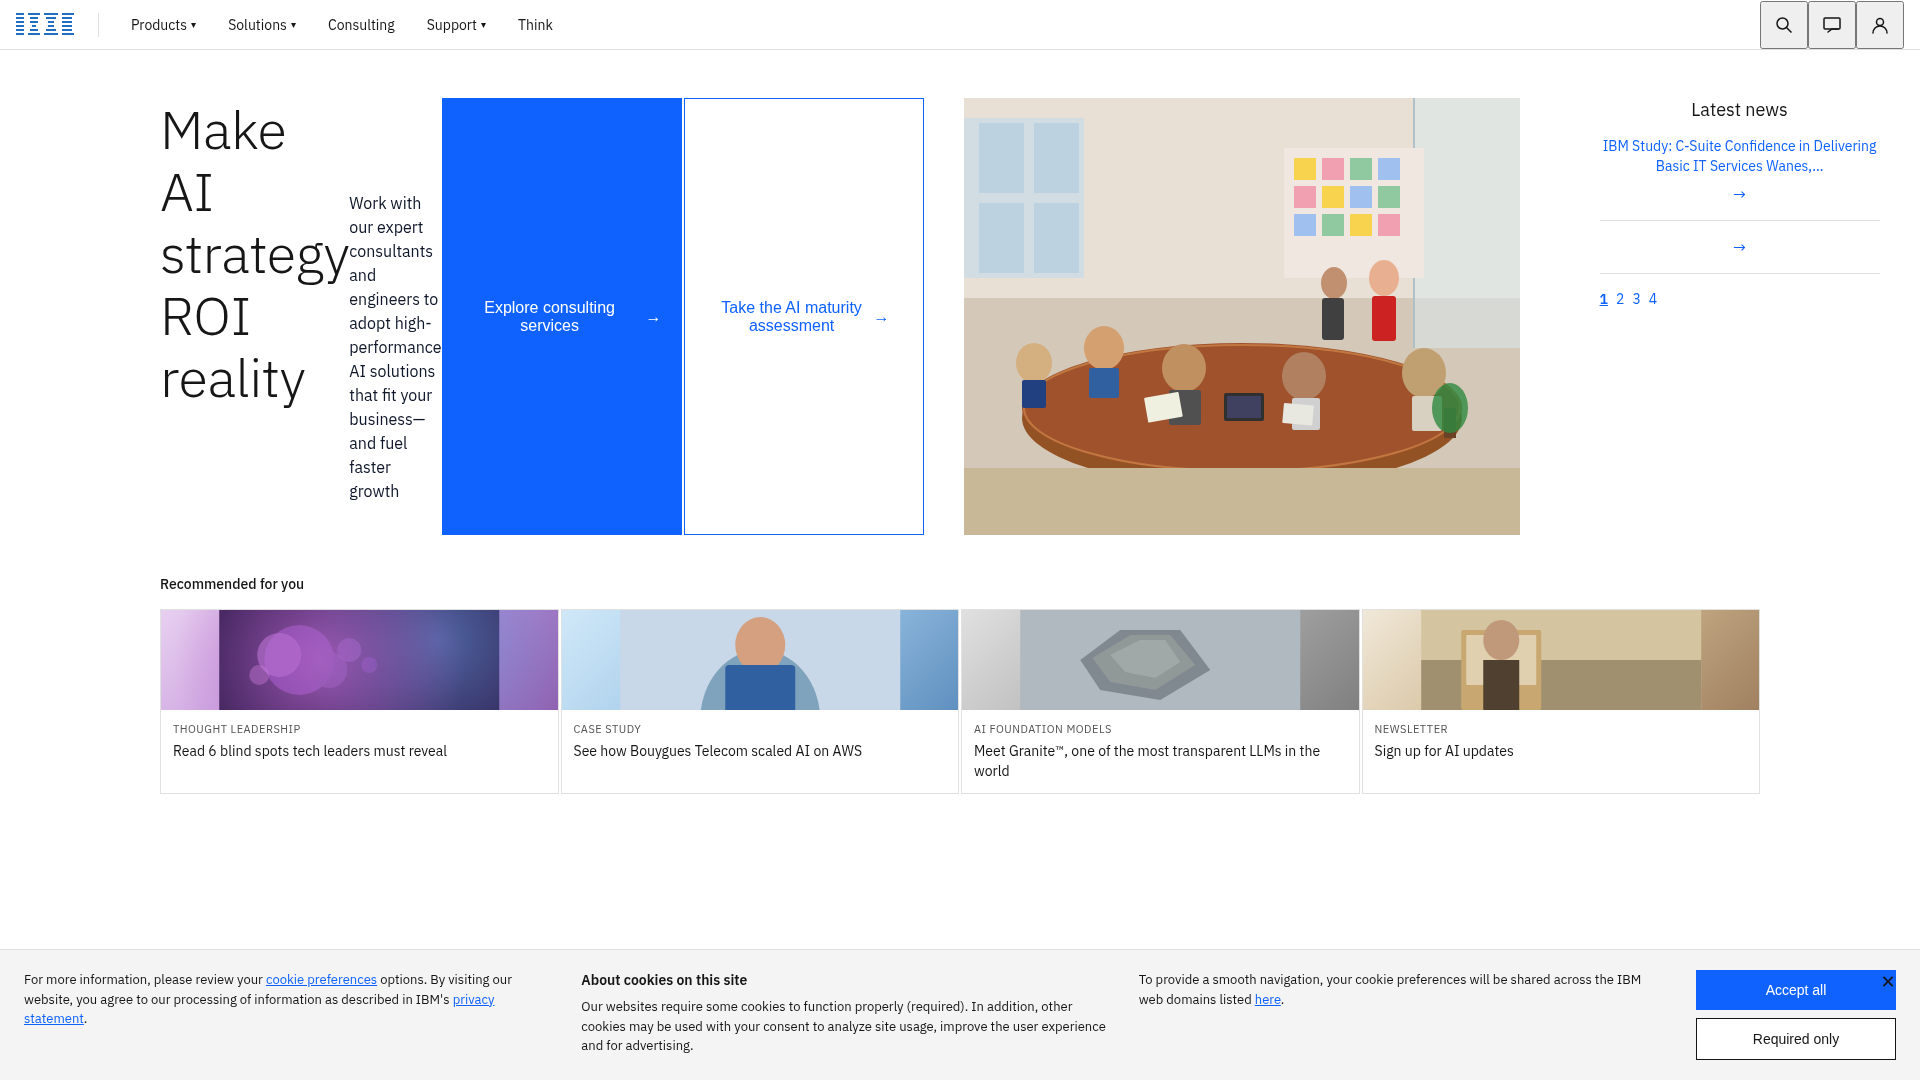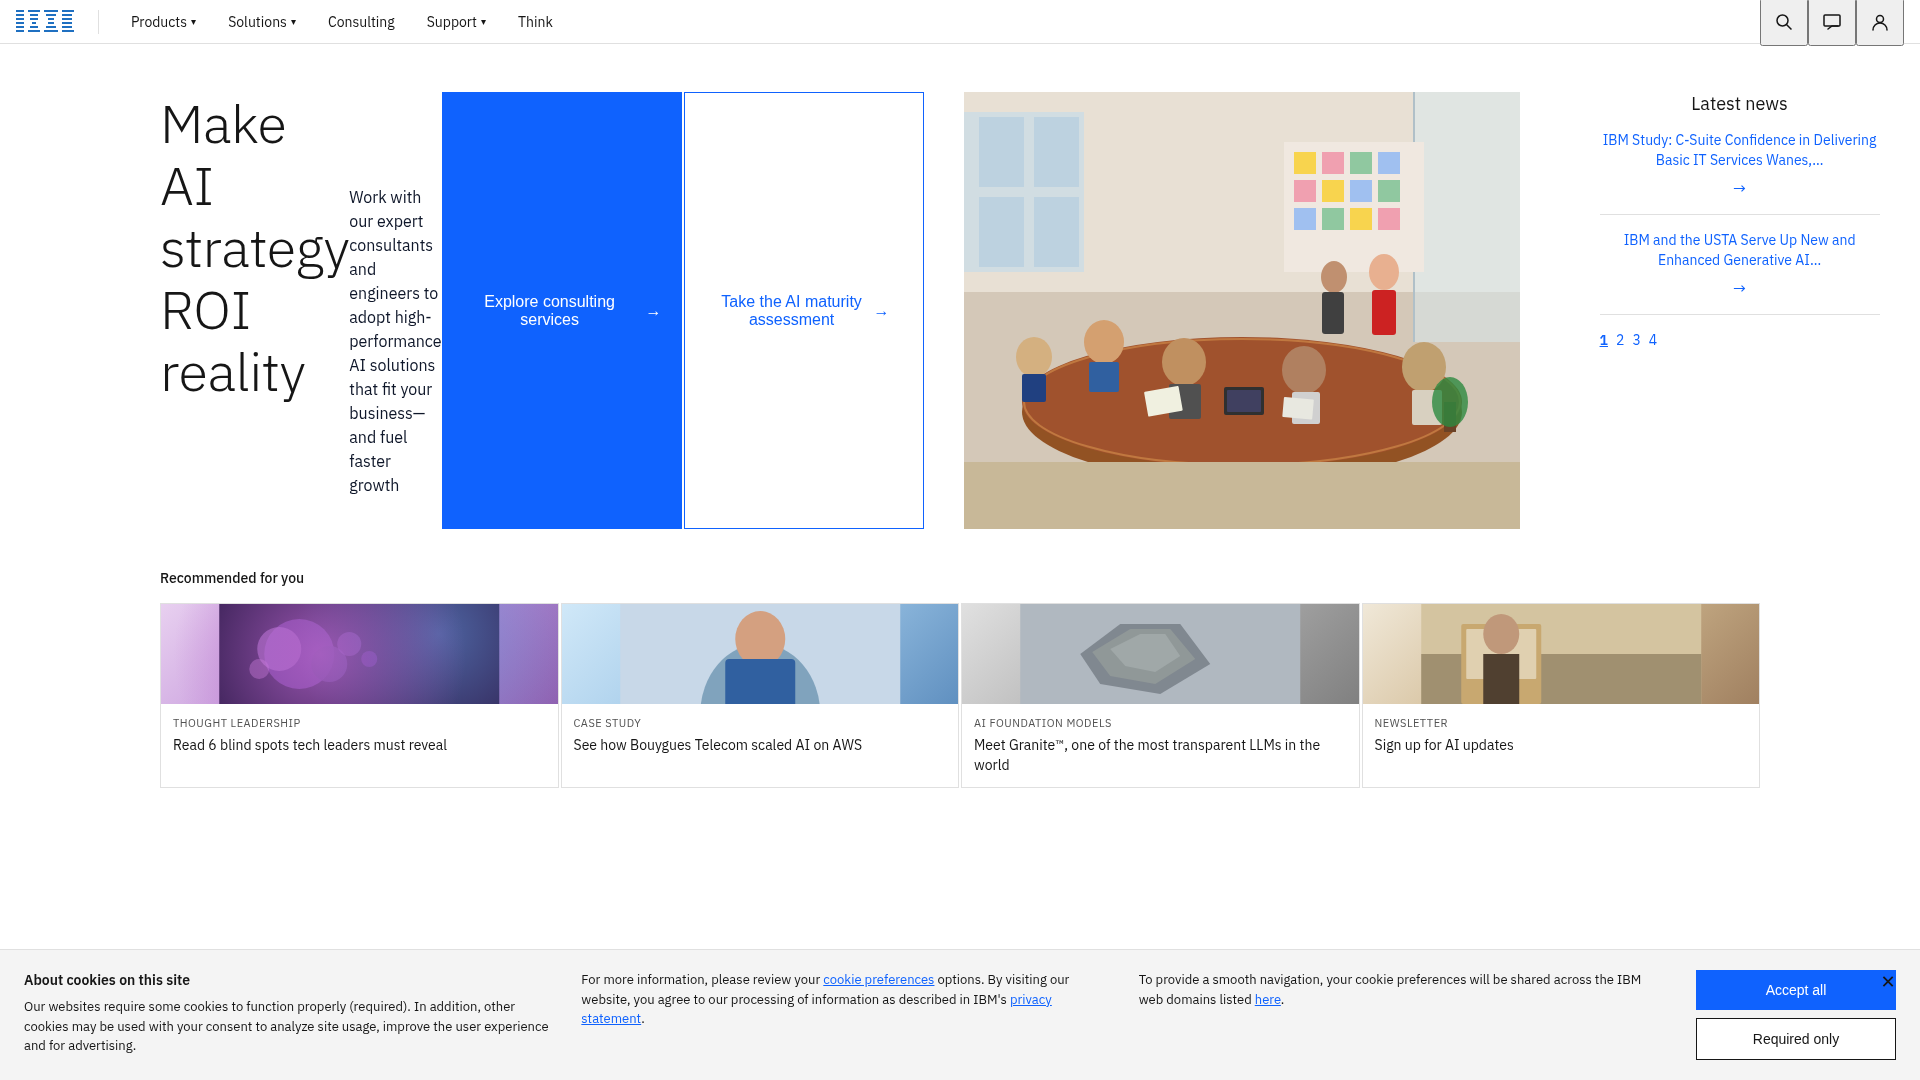--- a/index.html
+++ b/index.html
@@ -1,19 +1,19 @@
 <!DOCTYPE html>
 <html><head>
   <meta charset="utf-8">
   <style>
     * { margin: 0; padding: 0; box-sizing: border-box; }
     body { font-family: 'IBM Plex Sans', Arial, sans-serif; font-size: 14px; color: #161616; background: #fff; width: 1920px; min-height: 1080px; overflow-x: hidden; }
 
     
-    nav { display: flex; align-items: center; height: 44px; border-bottom: 1px solid #e0e0e0; background: #fff; padding: 0 16px; position: relative; z-index: 100; }
+    nav { display: flex; align-items: center; height: 50px; border-bottom: 1px solid #e0e0e0; background: #fff; padding: 0 16px; position: relative; z-index: 100; }
     .nav-logo { display: flex; align-items: center; margin-right: 24px; }
     .nav-logo svg { width: 58px; height: 23px; }
     .nav-divider { width: 1px; height: 24px; background: #e0e0e0; margin-right: 16px; }
     .nav-links { display: flex; align-items: center; gap: 0; flex: 1; }
     .nav-link { display: flex; align-items: center; padding: 0 16px; height: 48px; font-size: 14px; color: #161616; cursor: pointer; text-decoration: none; white-space: nowrap; }
     .nav-link .chevron { margin-left: 4px; font-size: 10px; }
     .nav-icons { display: flex; align-items: center; gap: 0; margin-left: auto; }
     .nav-icon-btn { display: flex; align-items: center; justify-content: center; width: 48px; height: 48px; cursor: pointer; color: #161616; }
 
     
@@ -215,21 +215,20 @@
 
   <div class="news-panel">
     <h3 class="news-title">Latest news</h3>
 
     <div class="news-item">
       <a class="news-link">IBM Study: C-Suite Confidence in Delivering Basic IT Services Wanes,…</a>
       <span class="news-arrow">→</span>
     </div>
 
     <div class="news-item">
-      <a class="news-link">IBM and the USTA Serve Up New and Enhanced Generative AI…</a>
       <span class="news-arrow">→</span>
     </div>
 
     <div class="news-pagination">
       <a class="page-num active">1</a>
       <a class="page-num">2</a>
       <a class="page-num">3</a>
       <a class="page-num">4</a>
     </div>
   </div>
@@ -303,28 +302,28 @@
         <p class="card-title">Sign up for AI updates</p>
       </div>
     </div>
   </div>
 </div>
 
 <div class="cookie-banner">
   <button class="cookie-close" title="Close">✕</button>
 
   <div class="cookie-col">
-    <p class="cookie-title">About cookies on this site</p>
-    <p>Our websites require some cookies to function properly (required). In addition, other cookies may be used with your consent to analyze site usage, improve the user experience and for advertising.</p>
-  </div>
-
-  <div class="cookie-col">
     <p>
       <span>For more information, please review your </span><a class="cookie-link">cookie preferences</a><span> options. By visiting our website, you agree to our processing of information as described in IBM's </span><a class="cookie-link">privacy statement</a><span>.</span>
     </p>
+  </div>
+
+  <div class="cookie-col">
+    <p class="cookie-title">About cookies on this site</p>
+    <p>Our websites require some cookies to function properly (required). In addition, other cookies may be used with your consent to analyze site usage, improve the user experience and for advertising.</p>
   </div>
 
   <div class="cookie-col">
     <p>
       <span>To provide a smooth navigation, your cookie preferences will be shared across the IBM web domains listed </span><a class="cookie-link">here</a><span>.</span>
     </p>
   </div>
 
   <div class="cookie-buttons">
     <button class="btn-accept">Accept all</button>

